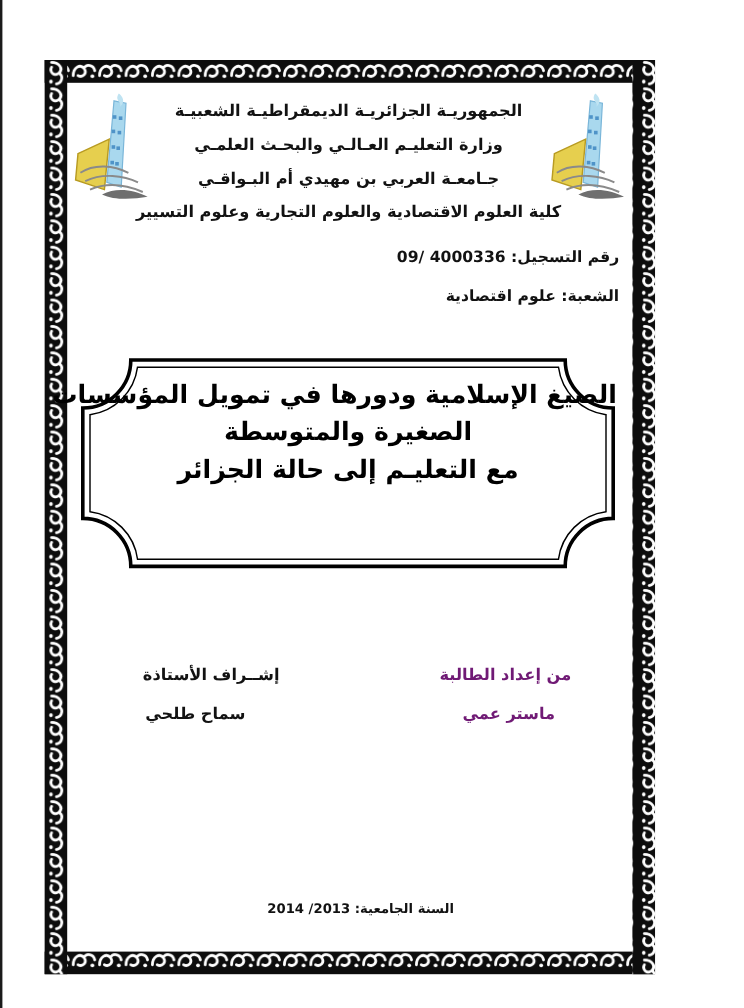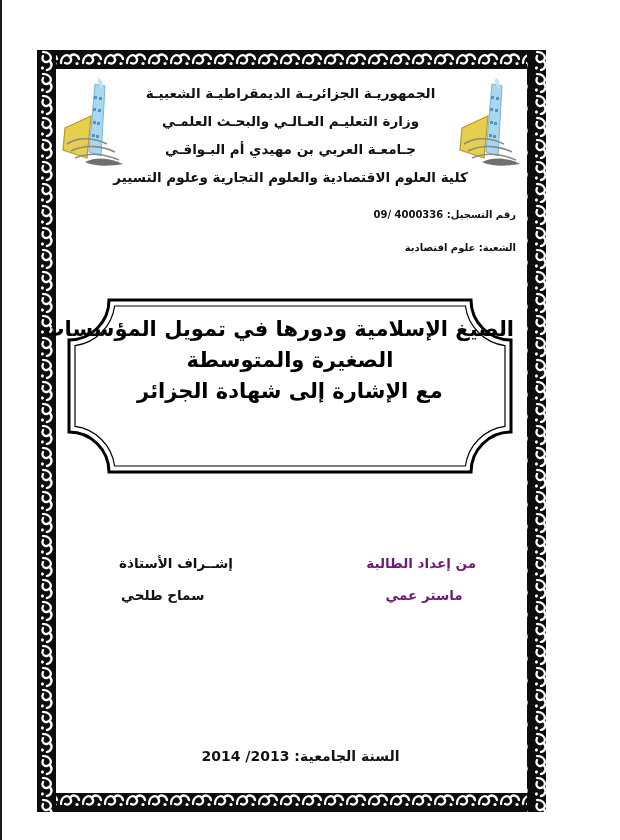--- a/index.html
+++ b/index.html
@@ -7,31 +7,31 @@
   .page{position:relative;width:620px;height:840px;background:#ffffff;overflow:hidden;margin:0 auto;}
   .scan-line{position:absolute;left:0;top:0;width:2px;height:840px;background:#1b1b1b;}
   .frame-svg{position:absolute;left:37px;top:50px;}
   .logo{position:absolute;width:78px;height:100px;}
   .logo-left{left:55px;top:76px;}
   .logo-right{left:452px;top:76px;}
   .rtl{direction:rtl;unicode-bidi:embed;}
   .header-block{position:absolute;left:57px;top:79px;width:467px;text-align:center;color:#121212;}
   .header-line{font-size:13.5px;font-weight:bold;line-height:28px;white-space:nowrap;}
   .reg-block{position:absolute;right:104px;top:198px;text-align:right;color:#121212;}
-  .reg-line{font-size:10px;font-weight:bold;line-height:33px;white-space:nowrap;}
+  .reg-line{font-size:13px;font-weight:bold;line-height:33px;white-space:nowrap;}
   .plaque{position:absolute;left:66px;top:297px;width:448px;height:178px;}
   .plaque-text{position:absolute;left:66px;top:314px;width:448px;text-align:center;color:#000;}
   .title-line{font-size:21px;font-weight:bold;line-height:31px;white-space:nowrap;}
   .memo-block{position:absolute;left:47px;top:479px;width:487px;text-align:center;color:#121212;}
   .memo-line{font-size:13.5px;font-weight:bold;line-height:29px;white-space:nowrap;}
   .author-block{position:absolute;left:372px;top:547px;width:104px;text-align:center;color:#701a75;}
   .supervisor-block{position:absolute;left:121px;top:547px;width:112px;text-align:left;color:#121212;}
   .person-line{font-size:13.5px;font-weight:bold;line-height:32px;white-space:nowrap;}
   .year-block{position:absolute;left:57px;top:746px;width:487px;text-align:center;color:#121212;}
-  .year-line{font-size:14px;font-weight:bold;white-space:nowrap;}
+  .year-line{font-size:11px;font-weight:bold;white-space:nowrap;}
 </style>
 </head>
 <body>
 
 <div class="page">
 
   <div class="scan-line"></div>
 
   <svg class="frame-svg" width="509" height="762">
     <defs>
@@ -101,21 +101,21 @@
   </div>
 
   <svg class="plaque" width="448" height="178">
     <path d="M43 3 H405 A40 40 0 0 0 445 43 V135 A40 40 0 0 0 405 175 H43 A40 40 0 0 0 3 135 V43 A40 40 0 0 0 43 3 Z" fill="none" stroke="#000000" stroke-width="3"></path>
     <path d="M48.6 9 H399.4 A46 46 0 0 0 439 48.6 V129.4 A46 46 0 0 0 399.4 169 H48.6 A46 46 0 0 0 9 129.4 V48.6 A46 46 0 0 0 48.6 9 Z" fill="none" stroke="#000000" stroke-width="1.2"></path>
   </svg>
 
   <div class="plaque-text rtl">
     <div class="title-line">الصيغ الإسلامية ودورها في تمويل المؤسسات</div>
     <div class="title-line">الصغيرة والمتوسطة</div>
-    <div class="title-line">مع الإشارة إلى شهادة الجزائر</div>
+    <div class="title-line">مع التعليـم إلى حالة الجزائر</div>
   </div>
 
 
   <div class="author-block rtl">
     <div class="person-line">من إعداد الطالبة</div>
     <div class="person-line">ماستر عمي</div>
   </div>
 
   <div class="supervisor-block rtl">
     <div class="person-line">إشــراف الأستاذة</div>

